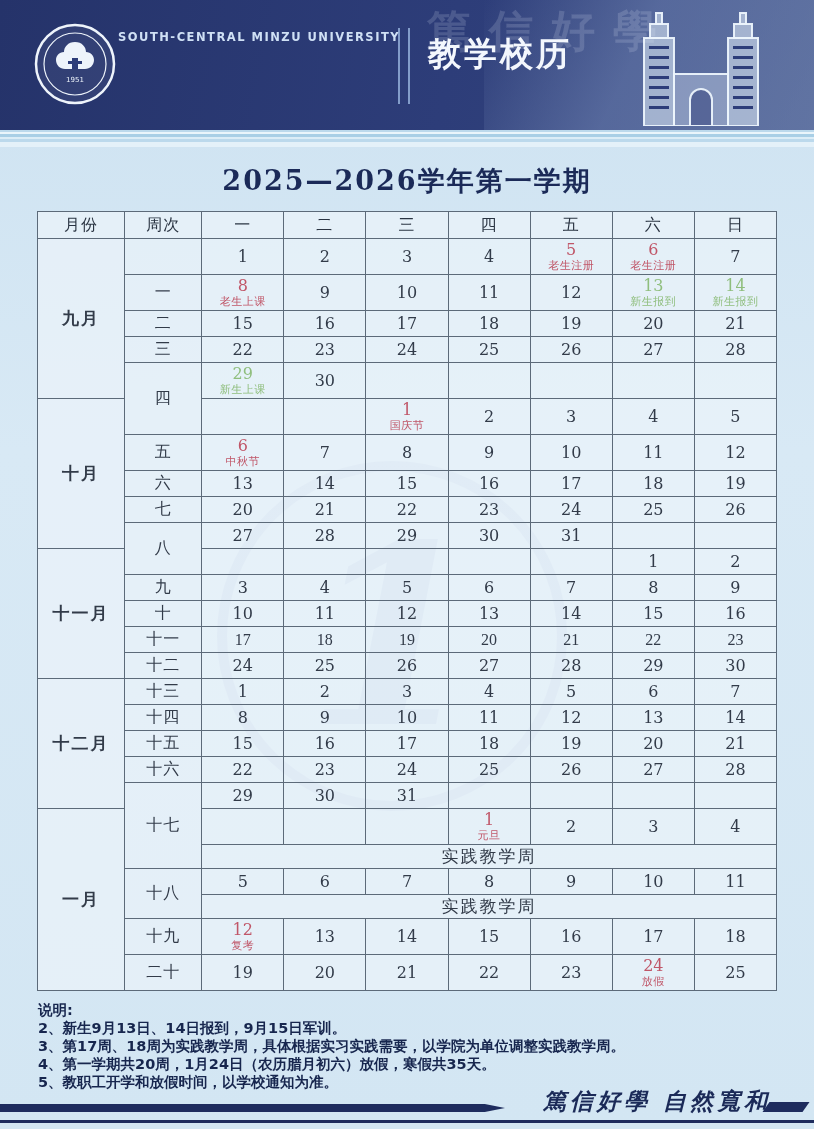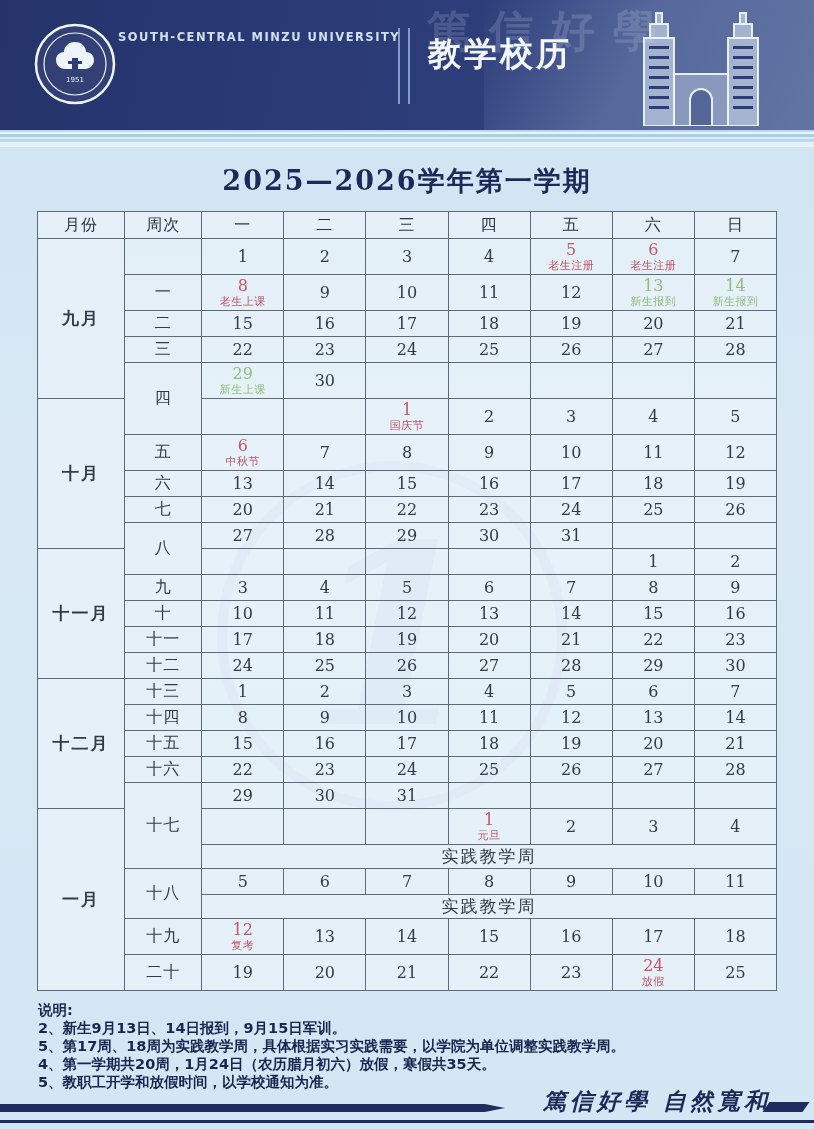--- a/index.html
+++ b/index.html
@@ -476,21 +476,21 @@
           <td class="day-cell">
             <div class="dnum">14</div>
           </td>
           <td class="day-cell">
             <div class="dnum">15</div>
           </td>
           <td class="day-cell">
             <div class="dnum">16</div>
           </td>
         </tr>
-        <tr style="height: 26px;">
+        <tr style="height: 26px; font-family: Liberation Serif, serif;">
           <td rowspan="1" class="week-cell">十一</td>
           <td class="day-cell">
             <div class="dnum">17</div>
           </td>
           <td class="day-cell">
             <div class="dnum">18</div>
           </td>
           <td class="day-cell">
             <div class="dnum">19</div>
           </td>
@@ -743,21 +743,21 @@
             <div class="dnum">25</div>
           </td>
         </tr>
       </tbody>
   </table>
 </div>
 
 <div class="notes">
   <div>说明:</div>
   <div>2、新生9月13日、14日报到，9月15日军训。</div>
-  <div>5、第17周、18周为实践教学周，具体根据实习实践需要，以学院为单位调整实践教学周。</div>
+  <div>3、第17周、18周为实践教学周，具体根据实习实践需要，以学院为单位调整实践教学周。</div>
   <div>4、第一学期共20周，1月24日（农历腊月初六）放假，寒假共35天。</div>
   <div>5、教职工开学和放假时间，以学校通知为准。</div>
 </div>
 
 <div class="footer-bar"></div>
 <div class="footer-motto">篤信好學  自然寬和</div>
 <div class="footer-swoosh"></div>
 <div class="bottom-line"></div>
 
 </body></html>

